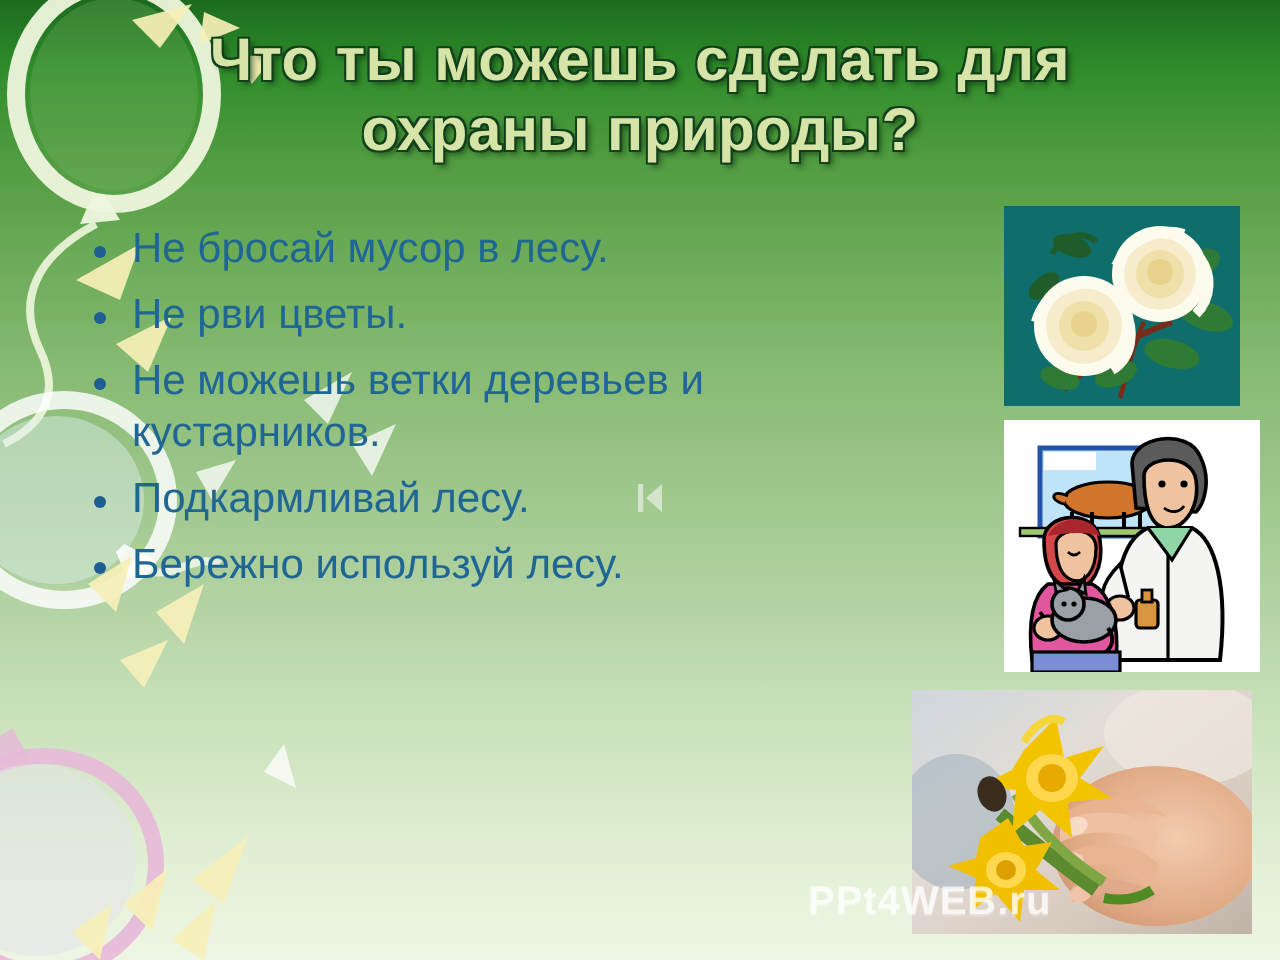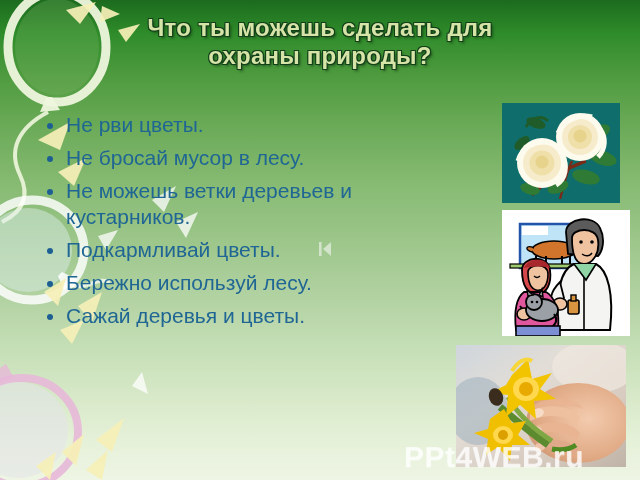--- a/index.html
+++ b/index.html
@@ -36,21 +36,21 @@
     pointer-events: none;
   }
 
   
   #title {
     position: absolute;
     left: 40px;
     top: 14px;
     width: 560px;
     text-align: center;
-    font-size: 24px;
+    font-size: 30px;
     line-height: 1.16;
     font-weight: bold;
     color: #d7e4a8;
     letter-spacing: 0.2px;
     text-shadow:
        1px 1px 0 #12401a,
       -1px 1px 0 #12401a,
        1px -1px 0 #12401a,
       -1px -1px 0 #12401a,
        2px 2px 3px rgba(10,40,12,.65);
@@ -120,21 +120,21 @@
     left: 456px;  top: 345px;
     width: 170px; height: 122px;
     background: #cfc5bb;
   }
 
   
   #watermark {
     position: absolute;
     left: 404px;
     top: 440px;
-    font-size: 30px;
+    font-size: 20px;
     font-weight: bold;
     letter-spacing: .5px;
     color: rgba(255,255,255,.72);
     text-shadow: 0 1px 1px rgba(255,255,255,.35);
     white-space: nowrap;
   }
 </style>
 </head>
 <body>
 
@@ -181,26 +181,25 @@
       <path d="M176 222 L198 212 L186 238 Z"></path>
       <path d="M132 386 L142 372 L148 394 Z"></path>
       <path d="M98 236 L118 230 L106 250 Z"></path>
     </g>
   </svg>
 
   <div id="title">Что ты можешь сделать для
 охраны природы?</div>
 
   <ul id="bullets">
+    <li>Не бросай мусор в лесу.</li>
     <li>Не рви цветы.</li>
-    <li>Не бросай мусор в лесу.</li>
     <li>Не можешь ветки деревьев и кустарников.</li>
-    <li>Подкармливай цветы.</li>
+    <li>Подкармливай лесу.</li>
     <li>Бережно используй лесу.</li>
-    <li>Сажай деревья и цветы.</li>
   </ul>
 
   <svg id="media-glyph" viewBox="0 0 14 16" xmlns="http://www.w3.org/2000/svg">
     <rect x="1" y="1" width="2.6" height="14" fill="#f2f6ef"></rect>
     <path d="M13 1 L13 15 L5 8 Z" fill="#f2f6ef"></path>
   </svg>
 
   <div class="pic" id="pic-roses">
     <svg viewBox="0 0 118 100" width="118" height="100" xmlns="http://www.w3.org/2000/svg">
       <rect width="118" height="100" fill="#0f6e6b"></rect>

